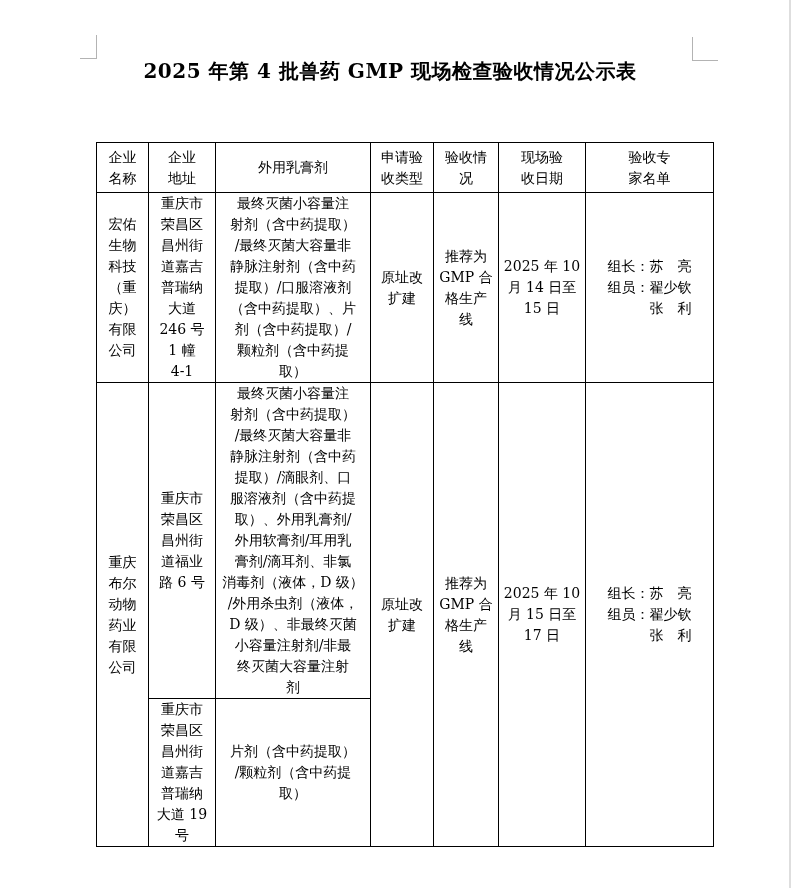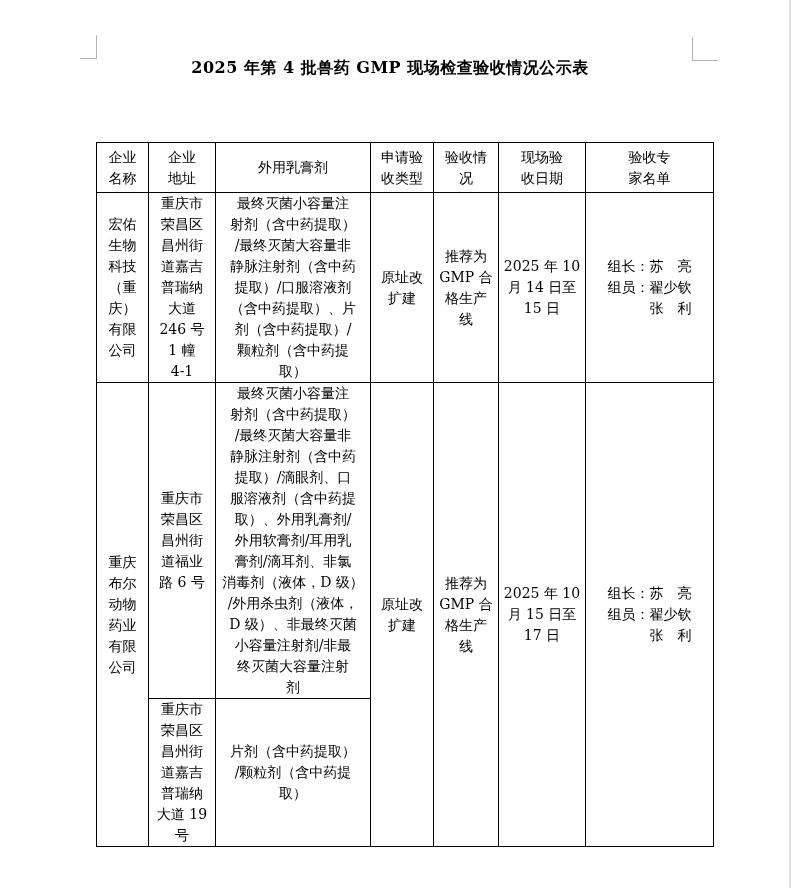--- a/index.html
+++ b/index.html
@@ -7,21 +7,21 @@
     width:793px; height:888px;
     background:#ffffff;
     font-family:"DejaVu Serif","Liberation Serif",serif;
     color:#000;
   }
   .page { position:relative; width:793px; height:888px; background:#fff; overflow:hidden; }
 
   .doc-title {
     position:absolute; top:58px; left:0; width:780px;
     text-align:center;
-    font-size:16px; font-weight:bold; letter-spacing:0.5px;
+    font-size:20px; font-weight:bold; letter-spacing:0.5px;
     white-space:nowrap;
   }
 
   
   .crop-tl {
     position:absolute; left:80px; top:35px; width:16px; height:23px;
     border-right:1px solid #b3b3b3; border-bottom:1px solid #b3b3b3;
   }
   .crop-tr {
     position:absolute; left:692px; top:37px; width:25px; height:23px;

